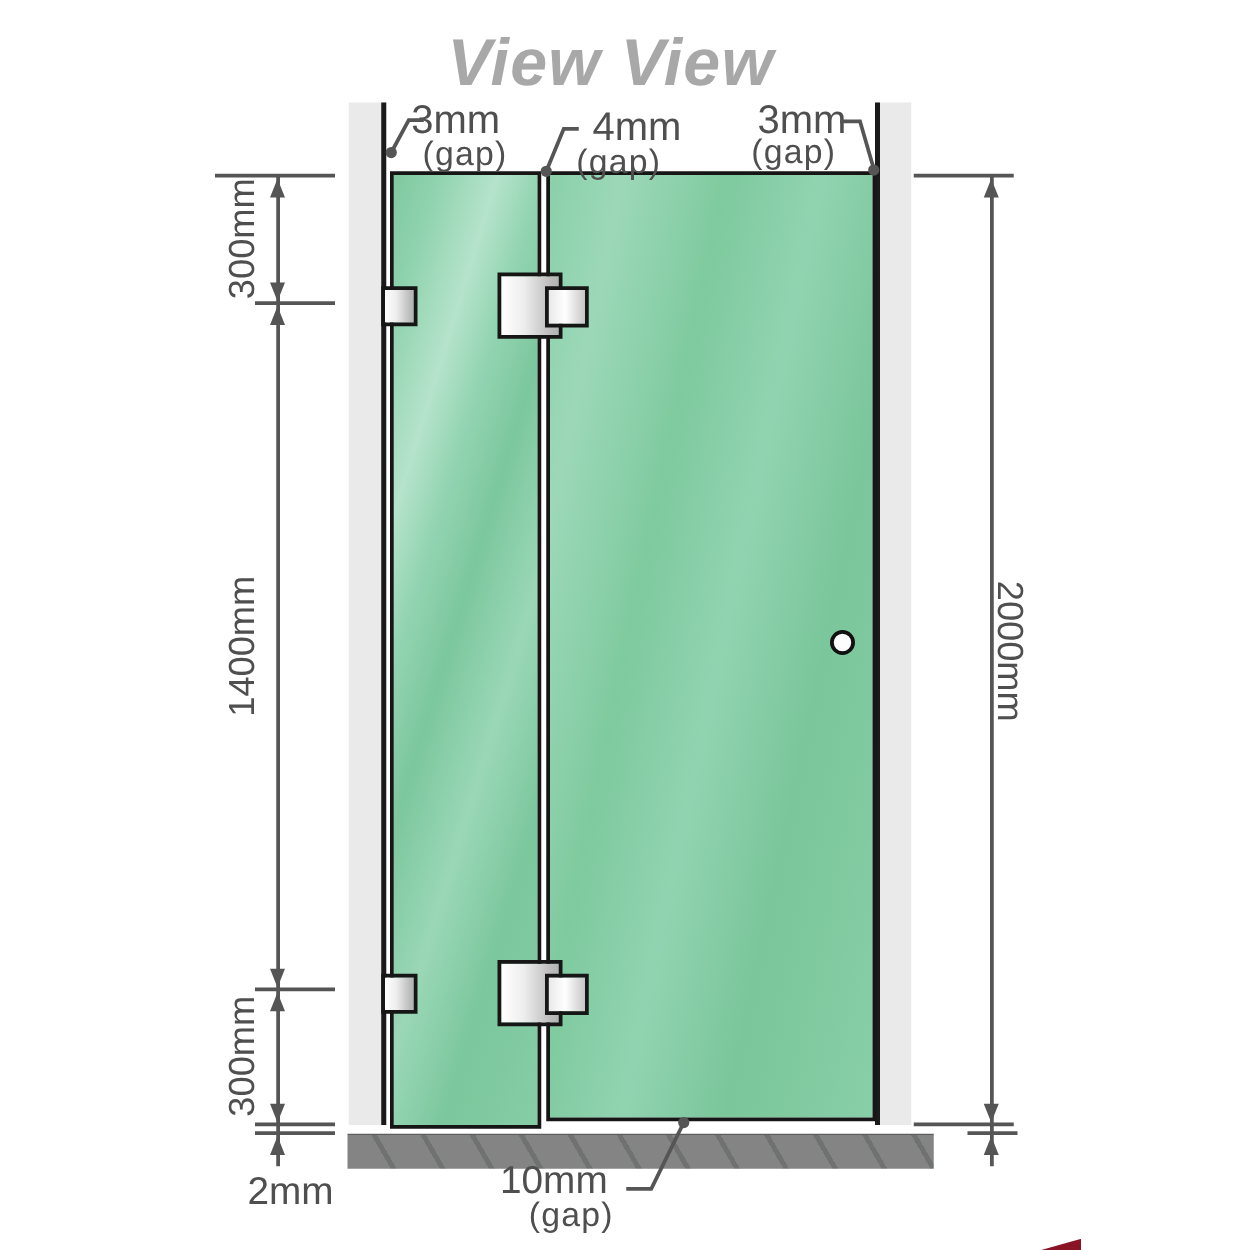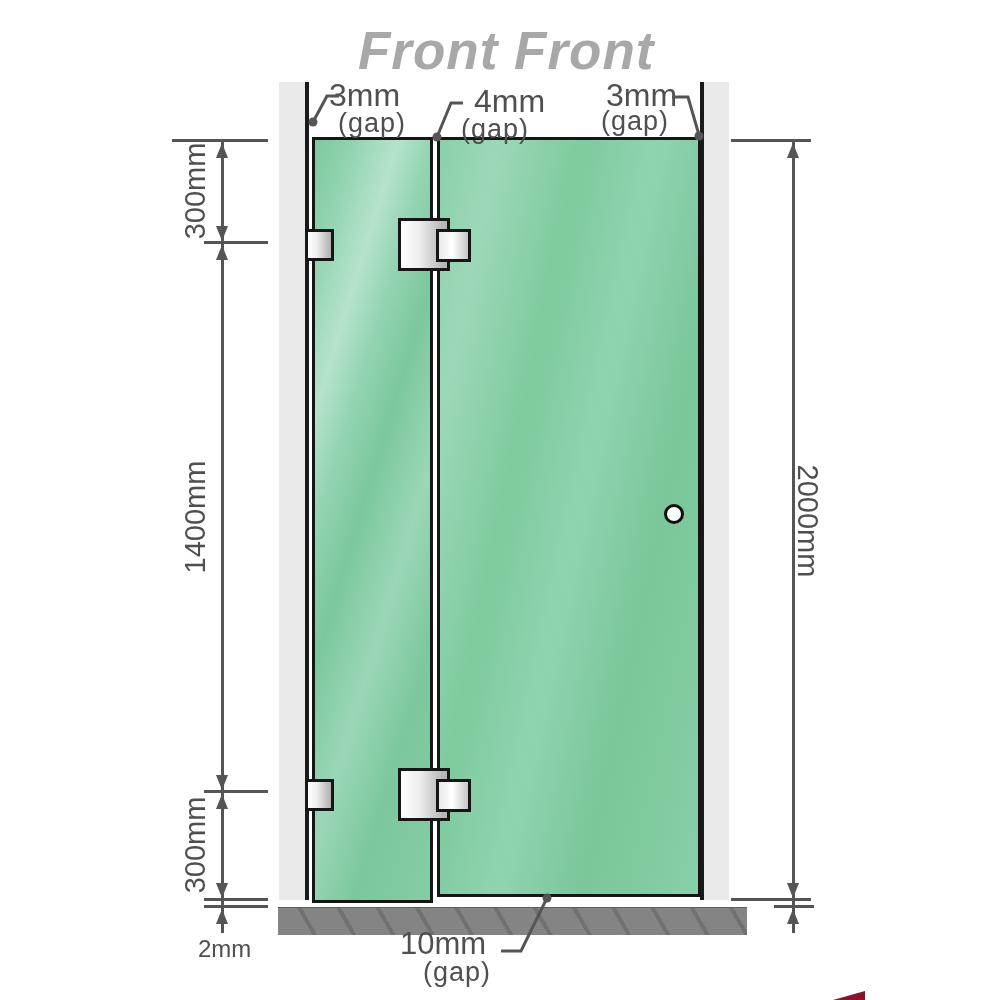--- a/index.html
+++ b/index.html
@@ -64,21 +64,21 @@
 
   
   .logo-frag{position:absolute;left:833px;top:991px;width:32px;height:9px;
              background:var(--red,#8a1426);clip-path:polygon(100% 0,100% 100%,0 100%);z-index:2;}
 </style>
 </head>
 <body>
 
 <div class="canvas">
 
-  <div class="title">Front Front</div>
+  <div class="title">View View</div>
 
   <div class="wall wall-left"></div>
   <div class="wall wall-right"></div>
   <div class="floor"></div>
 
   <div class="panel panel-fixed"></div>
   <div class="panel panel-door"></div>
   <div class="handle"></div>
 
   <div class="metal bracket-top"></div>
@@ -107,21 +107,21 @@
   <div class="tick" style="left:731px;top:898px;width:80px;"></div>
   <div class="tick" style="left:774px;top:905px;width:40px;"></div>
   <div class="arr arr-up" style="left:787px;top:143px;"></div>
   <div class="arr arr-down" style="left:787px;top:883px;"></div>
   <div class="arr arr-up" style="left:787px;top:909px;"></div>
 
   <div class="dim-label rot-ccw" style="left:195px;top:191px;">300mm</div>
   <div class="dim-label rot-ccw" style="left:195px;top:517px;">1400mm</div>
   <div class="dim-label rot-ccw" style="left:195px;top:845px;">300mm</div>
   <div class="dim-label rot-cw" style="left:807px;top:521px;">2000mm</div>
-  <div class="dim-label" style="left:198px;top:937px;font-size:24px;">2mm</div>
+  <div class="dim-label" style="left:198px;top:937px;font-size:31px;">2mm</div>
 
   <div class="gap-value" style="left:329px;top:79px;">3mm</div>
   <div class="gap-suffix" style="left:338px;top:110px;">(gap)</div>
   <div class="gap-value" style="left:474px;top:85px;">4mm</div>
   <div class="gap-suffix" style="left:461px;top:116px;">(gap)</div>
   <div class="gap-value" style="left:606px;top:79px;">3mm</div>
   <div class="gap-suffix" style="left:601px;top:108px;">(gap)</div>
 
   <div class="gap-value" style="left:400px;top:928px;font-size:31px;">10mm</div>
   <div class="gap-suffix" style="left:423px;top:959px;">(gap)</div>

